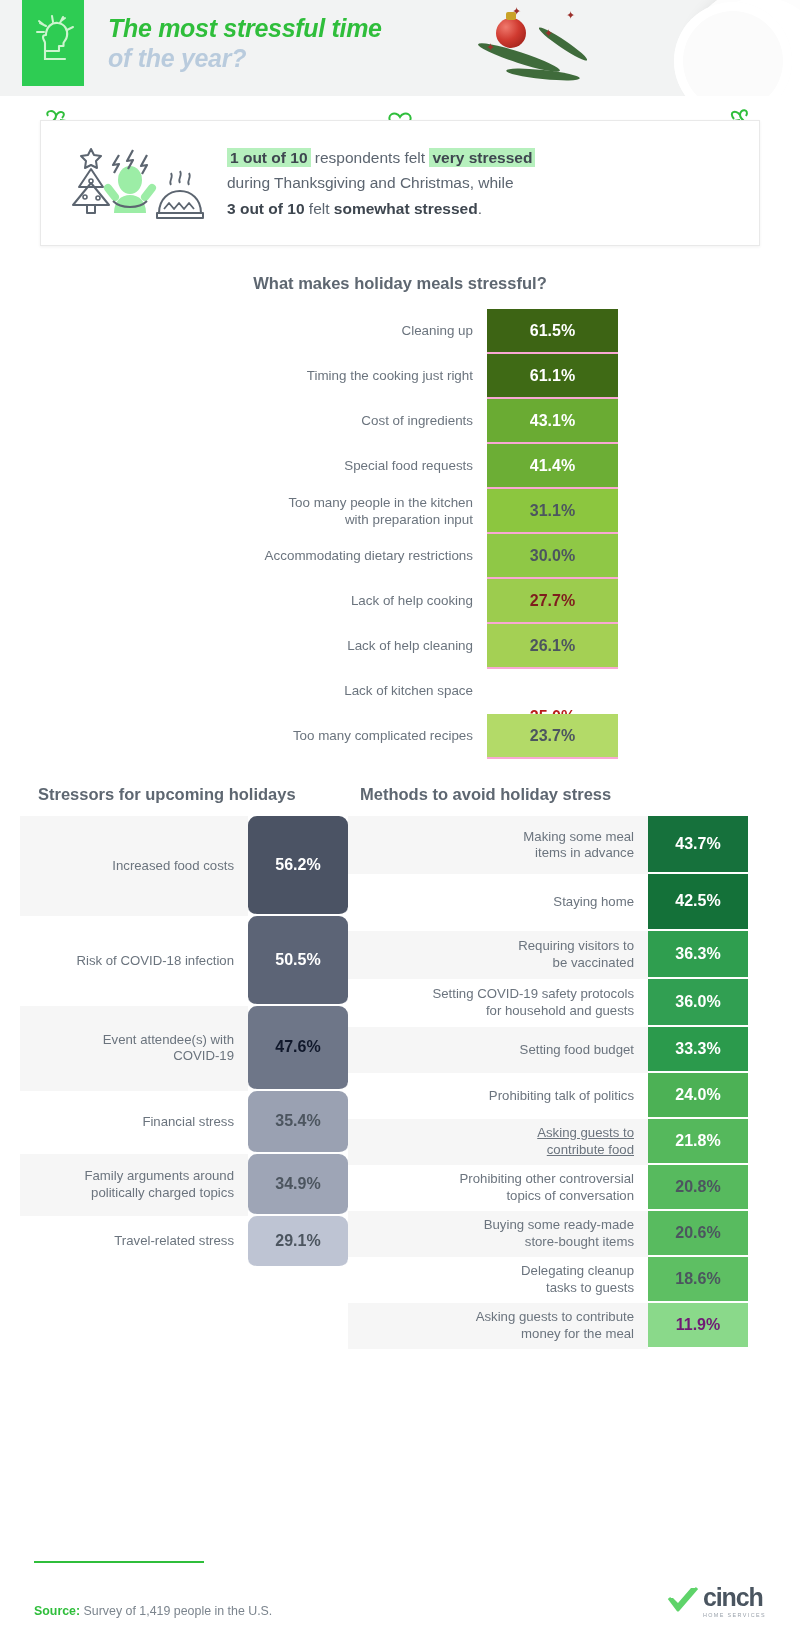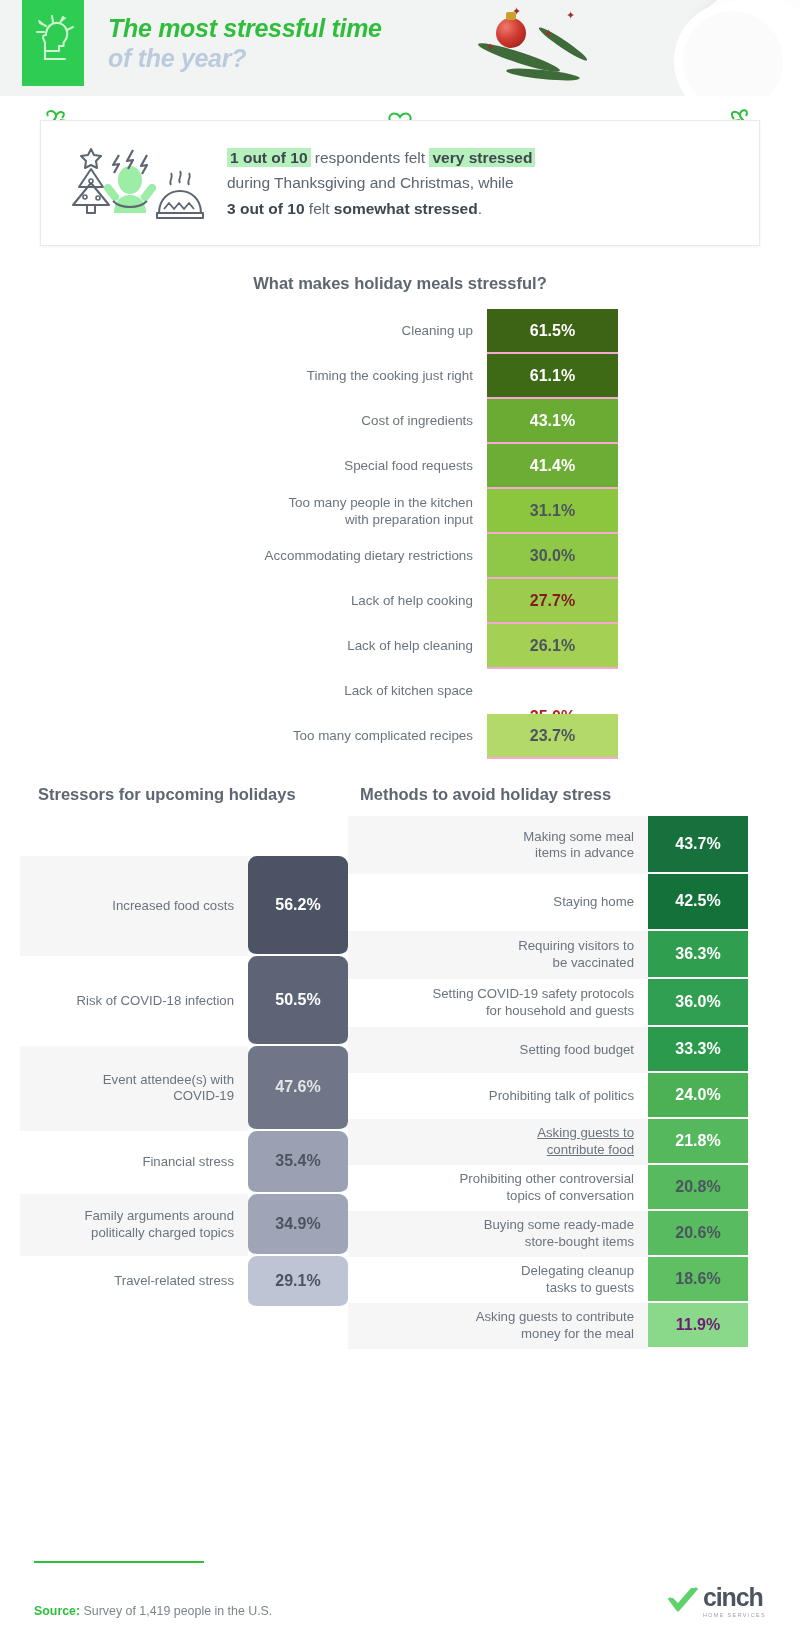--- a/index.html
+++ b/index.html
@@ -117,21 +117,21 @@
     font-size: 16px; font-weight: bold;
     border-bottom: 2px solid #f9a8d4;
   }
   .sec1 .bar-row { height: 45px; }
   .sec1 .bar-label { max-width: 280px; }
   .sec1-spacer { flex: 0 0 207px; }
 
   
   .sec2 { margin-top: 26px; display: flex; gap: 0; }
   .col { display: flex; flex-direction: column; }
-  .col-left { width: 348px; padding-left: 20px; gap: 40px; }
+  .col-left { width: 348px; padding-left: 20px; }
   .col-right { width: 428px; padding-right: 28px; }
   .col-title {
     font-size: 16.5px; font-weight: bold; color: #5e6771;
     margin-bottom: 12px;
   }
   .col-left .col-title { text-align: left; padding-left: 18px; }
   .col-right .col-title { text-align: left; padding-left: 12px; }
 
   .g-row { display: flex; align-items: stretch; justify-content: center; }
   .g-label {
@@ -316,21 +316,21 @@
         <div class="g-row" style="height: 100.036px;">
           <div class="g-label" style="background: rgb(246, 246, 246);">Increased food costs</div>
           <div class="g-val" style="background: rgb(75, 83, 100); color: rgb(255, 255, 255);">56.2%</div>
         </div>
         <div class="g-row" style="height: 89.89px;">
           <div class="g-label" style="background: rgb(255, 255, 255);">Risk of COVID-18 infection</div>
           <div class="g-val" style="background: rgb(92, 100, 118); color: rgb(255, 255, 255);">50.5%</div>
         </div>
         <div class="g-row" style="height: 84.728px;">
           <div class="g-label" style="background: rgb(246, 246, 246);">Event attendee(s) with<br>COVID-19</div>
-          <div class="g-val" style="background: rgb(110, 118, 136); color: #e5e5e5;">47.6%</div>
+          <div class="g-val" style="background: rgb(110, 118, 136); color: #0f172a;">47.6%</div>
         </div>
         <div class="g-row" style="height: 63.012px;">
           <div class="g-label" style="background: rgb(255, 255, 255);">Financial stress</div>
           <div class="g-val" style="background: rgb(154, 161, 178); color: rgb(76, 85, 95);">35.4%</div>
         </div>
         <div class="g-row" style="height: 62.122px;">
           <div class="g-label" style="background: rgb(246, 246, 246);">Family arguments around<br>politically charged topics</div>
           <div class="g-val" style="background: rgb(158, 165, 182); color: rgb(76, 85, 95);">34.9%</div>
         </div>
         <div class="g-row" style="height: 52px;">

